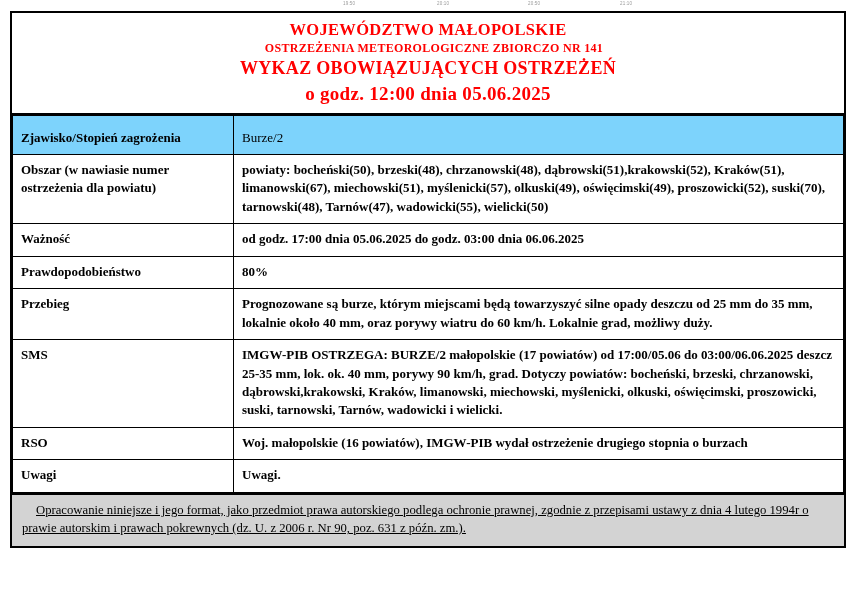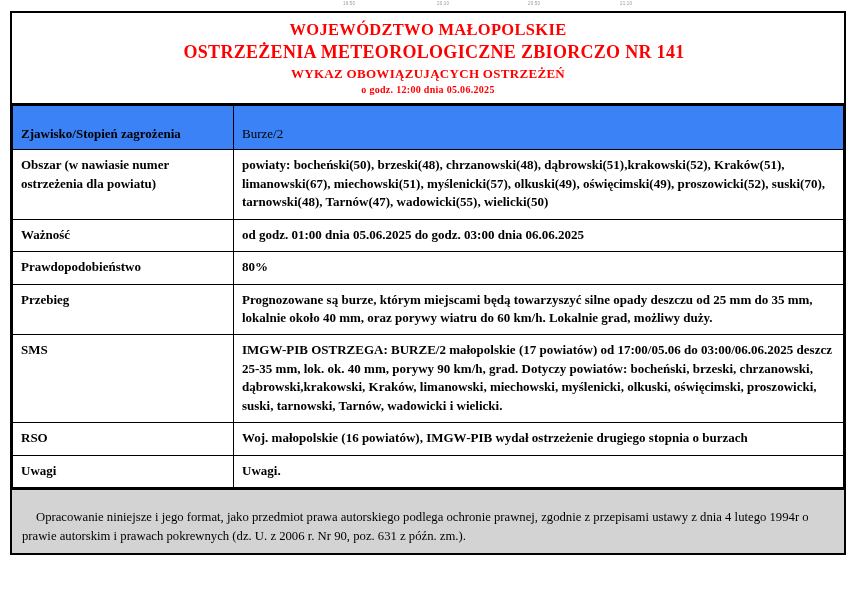--- a/index.html
+++ b/index.html
@@ -53,23 +53,23 @@
     background: #ffffff;
   }
   .title-line {
     color: #ff0000;
     font-weight: bold;
     line-height: 1.32;
     letter-spacing: 0.3px;
     white-space: nowrap;
   }
   .title-line.l1 { font-size: 16.5px; }
-  .title-line.l2 { font-size: 18px; margin-left: 12px; }
-  .title-line.l3 { font-size: 13px; }
-  .title-line.l4 { font-size: 10px; margin-top: 1px; }
+  .title-line.l2 { font-size: 12px; margin-left: 12px; }
+  .title-line.l3 { font-size: 18px; }
+  .title-line.l4 { font-size: 19px; margin-top: 1px; }
 
   
   table.warn {
     width: 100%;
     border-collapse: collapse;
     table-layout: fixed;
   }
   table.warn td {
     border: 1px solid #000000;
     vertical-align: top;
@@ -80,35 +80,36 @@
   }
   td.label {
     width: 221px;
     font-weight: bold;
   }
   td.value {
     width: auto;
     font-weight: bold;
   }
   tr.hazard td {
-    background: #3b82f6;
-    padding-top: 19px;
+    background: #7dd3fc;
+    padding-top: 13px;
     padding-bottom: 6px;
     margin-top: 28px;
   }
   tr.hazard td.label { font-weight: bold; }
   tr.hazard td.value { font-weight: normal; }
 
   .cell-text { display: block; }
 
   
   .footer {
     border-top: 2px solid #000000;
     background: #d3d3d3;
-    padding: 18px 10px 8px 10px;
+    padding: 6px 10px 8px 10px;
+    text-decoration: underline;
   }
   .footer p {
     margin: 0;
     font-size: 12.7px;
     line-height: 1.46;
     color: #000000;
     text-indent: 14px;
   }
 </style>
 </head>
@@ -146,21 +147,21 @@
         </td>
         <td class="value">
           <span class="cell-text">powiaty: bocheński(50), brzeski(48), chrzanowski(48), dąbrowski(51),krakowski(52), Kraków(51), limanowski(67), miechowski(51), myślenicki(57),  olkuski(49), oświęcimski(49), proszowicki(52), suski(70), tarnowski(48), Tarnów(47), wadowicki(55), wielicki(50)</span>
         </td>
       </tr>
       <tr>
         <td class="label">
           <span class="cell-text">Ważność</span>
         </td>
         <td class="value">
-          <span class="cell-text">od godz. 01:00 dnia 05.06.2025 do godz. 03:00 dnia 06.06.2025</span>
+          <span class="cell-text">od godz. 17:00 dnia 05.06.2025 do godz. 03:00 dnia 06.06.2025</span>
         </td>
       </tr>
       <tr>
         <td class="label">
           <span class="cell-text">Prawdopodobieństwo</span>
         </td>
         <td class="value">
           <span class="cell-text">80%</span>
         </td>
       </tr>

